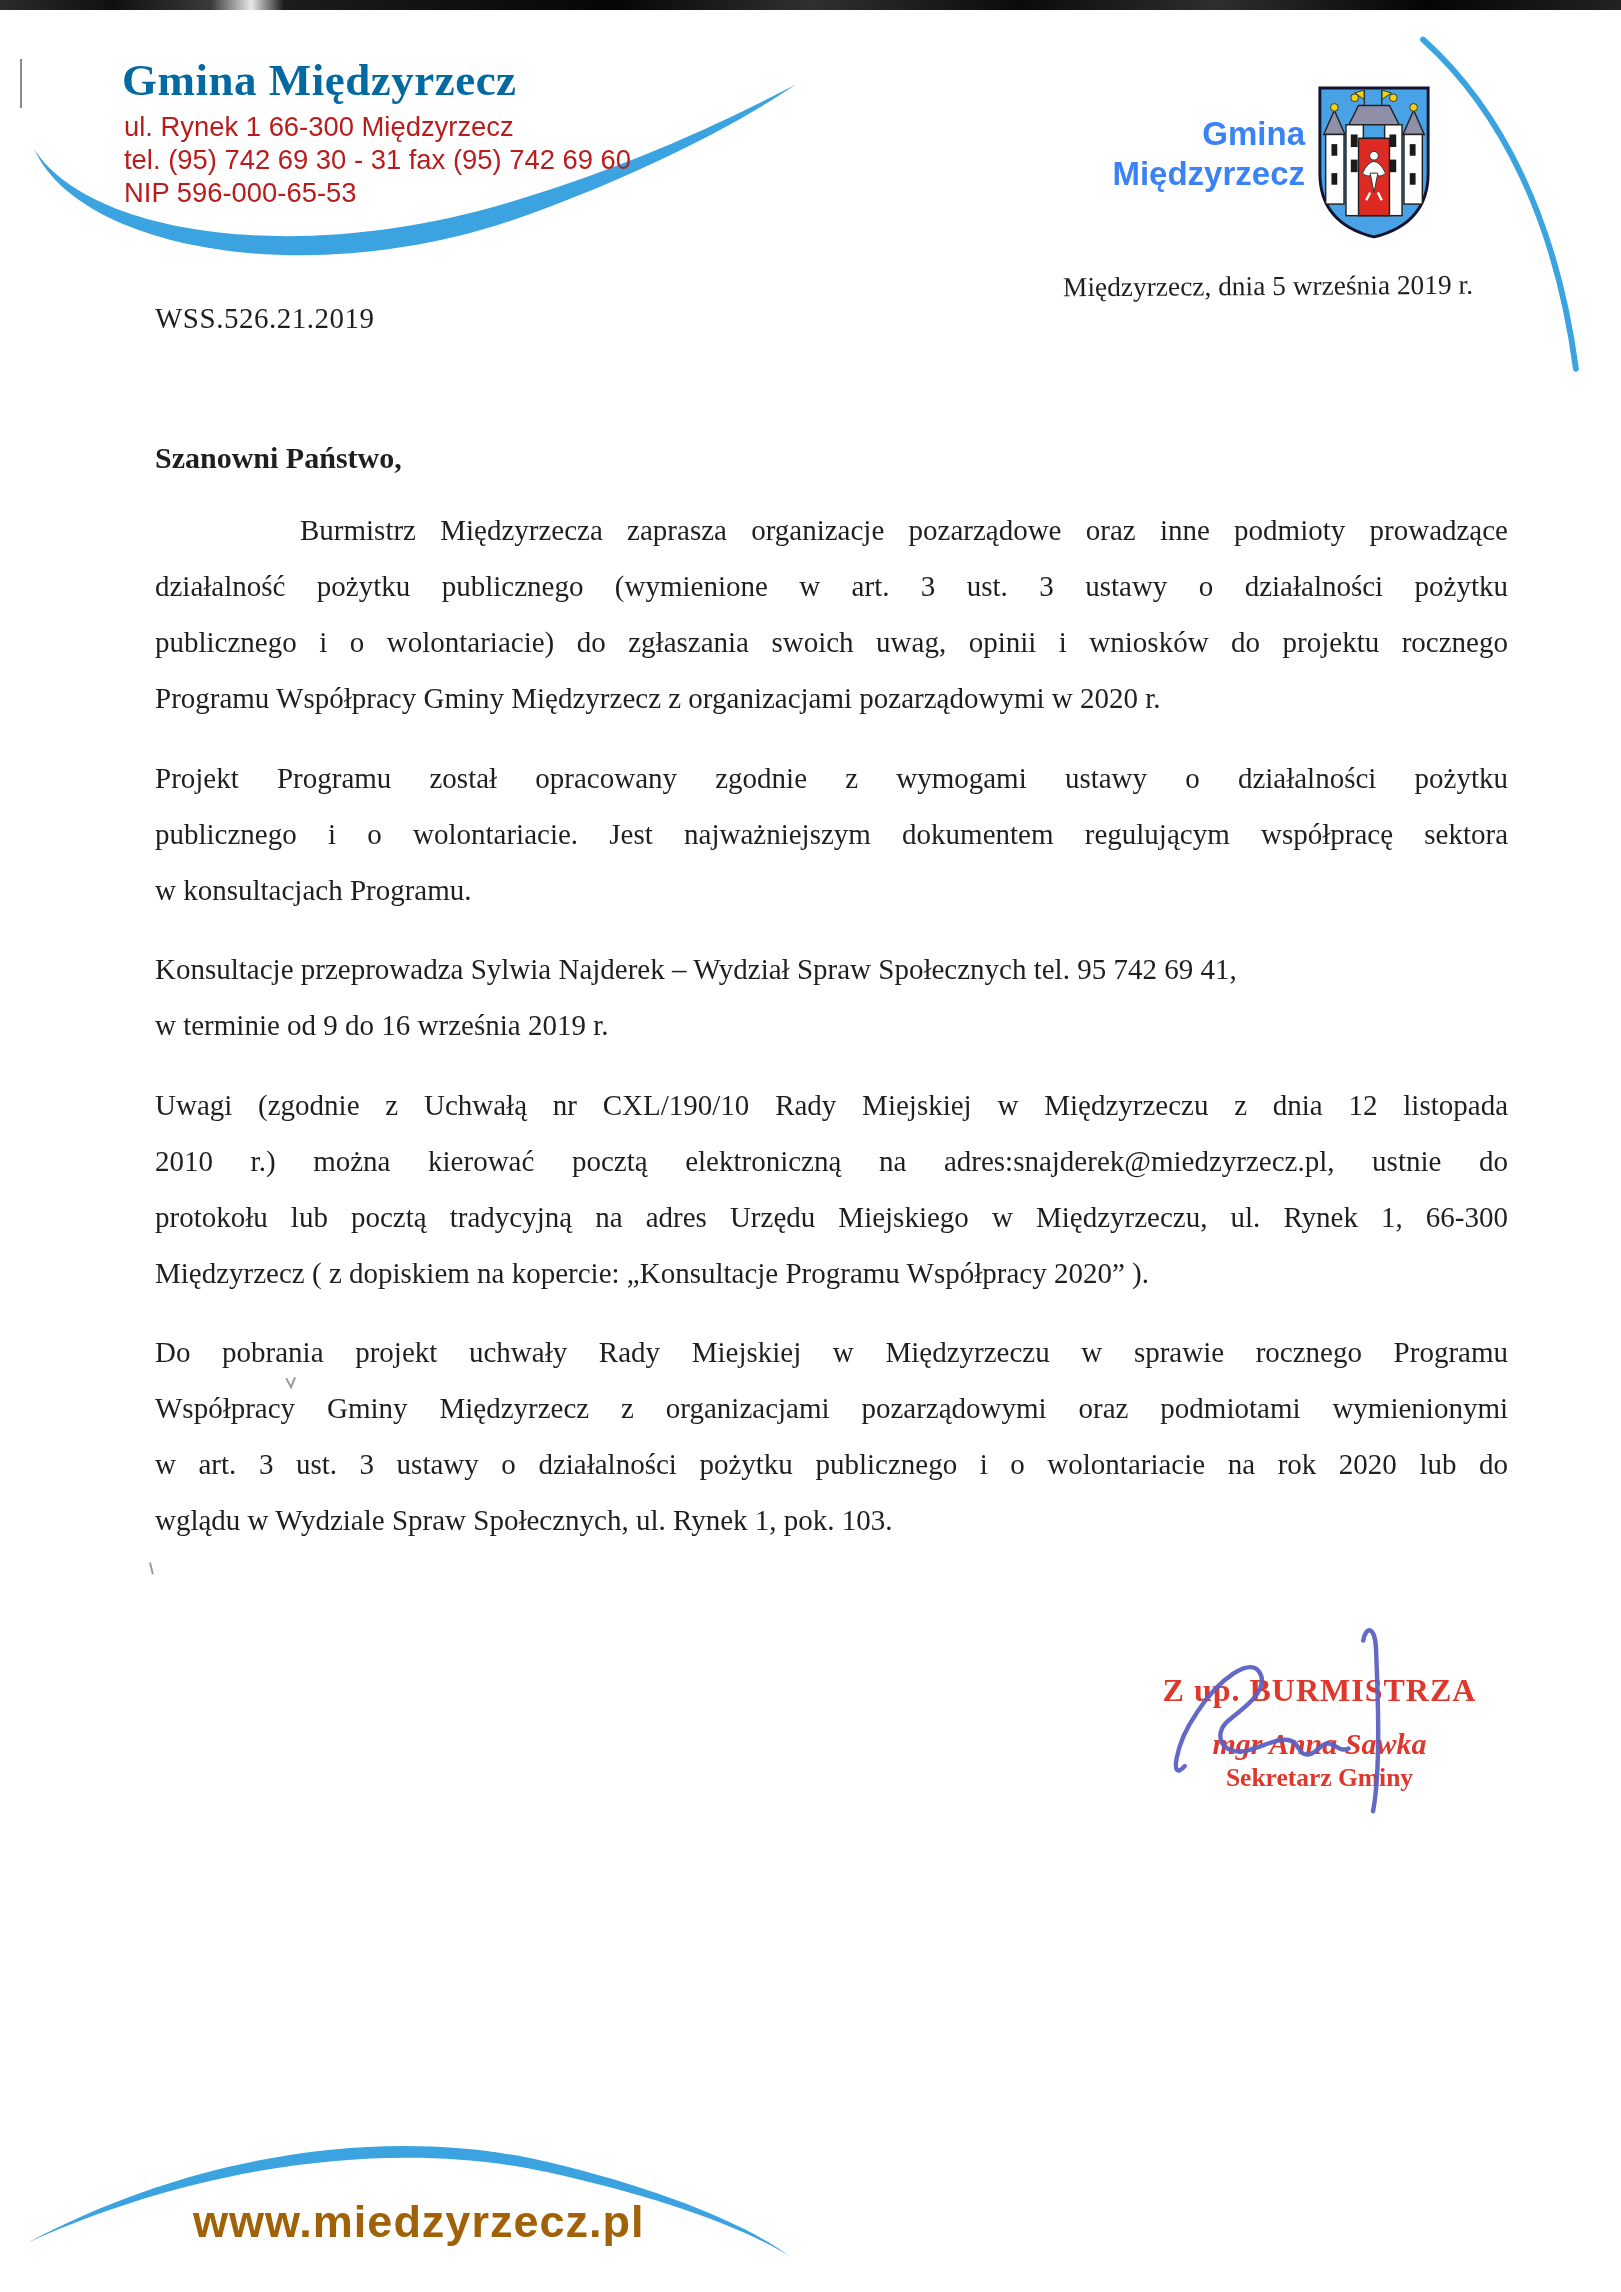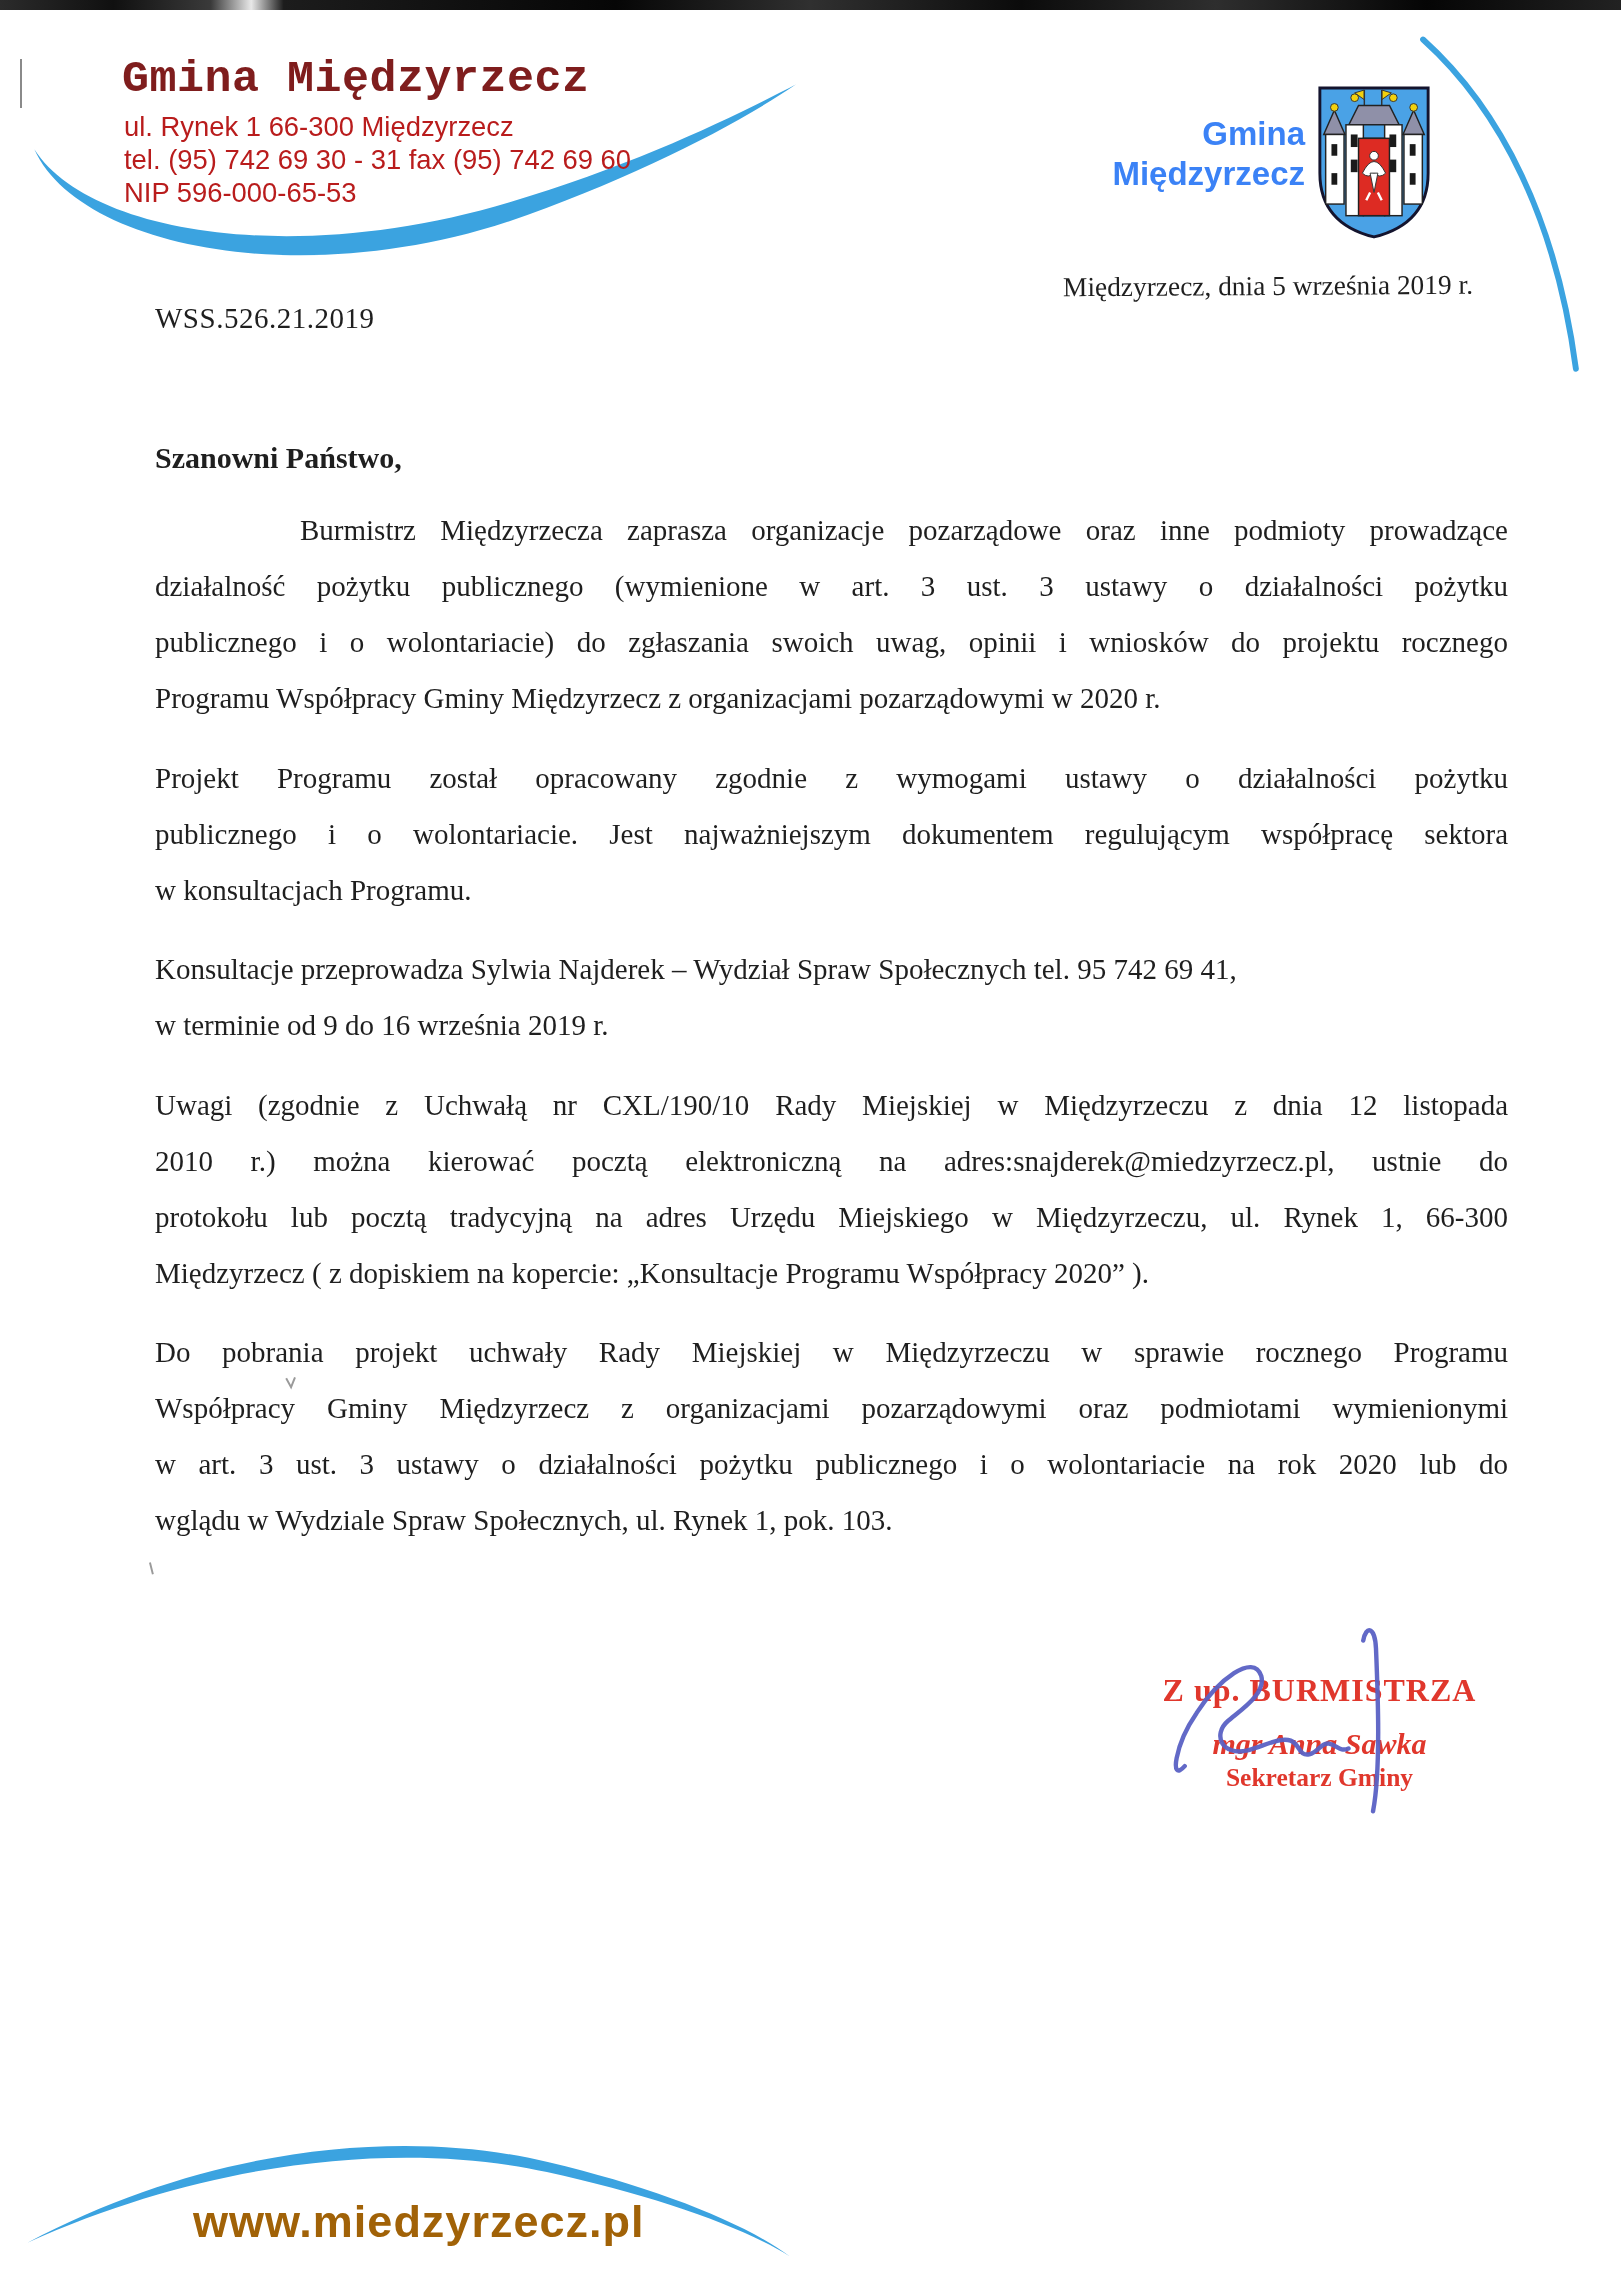--- a/index.html
+++ b/index.html
@@ -28,23 +28,23 @@
   
   #deco {
     position: absolute; left: 0; top: 0; width: 1621px; height: 2293px;
     z-index: 1; pointer-events: none;
   }
   .txt { position: absolute; z-index: 2; }
 
   
   #org-name {
     left: 122px; top: 54px;
-    font-family: Liberation Mono, monospace;
+    font-family: Liberation Serif, serif;
     font-size: 45px; font-weight: 700; letter-spacing: 0.5px;
-    color: #7f1d1d;
+    color: #0369a1;
   }
   #org-address {
     left: 124px; top: 110px;
     font-family: "Liberation Sans", sans-serif;
     font-size: 27.4px; line-height: 33px; font-weight: 500;
     color: #b91c1c;
   }
   #crest-label {
     right: 316px; top: 114px;
     font-family: "Liberation Sans", sans-serif;

